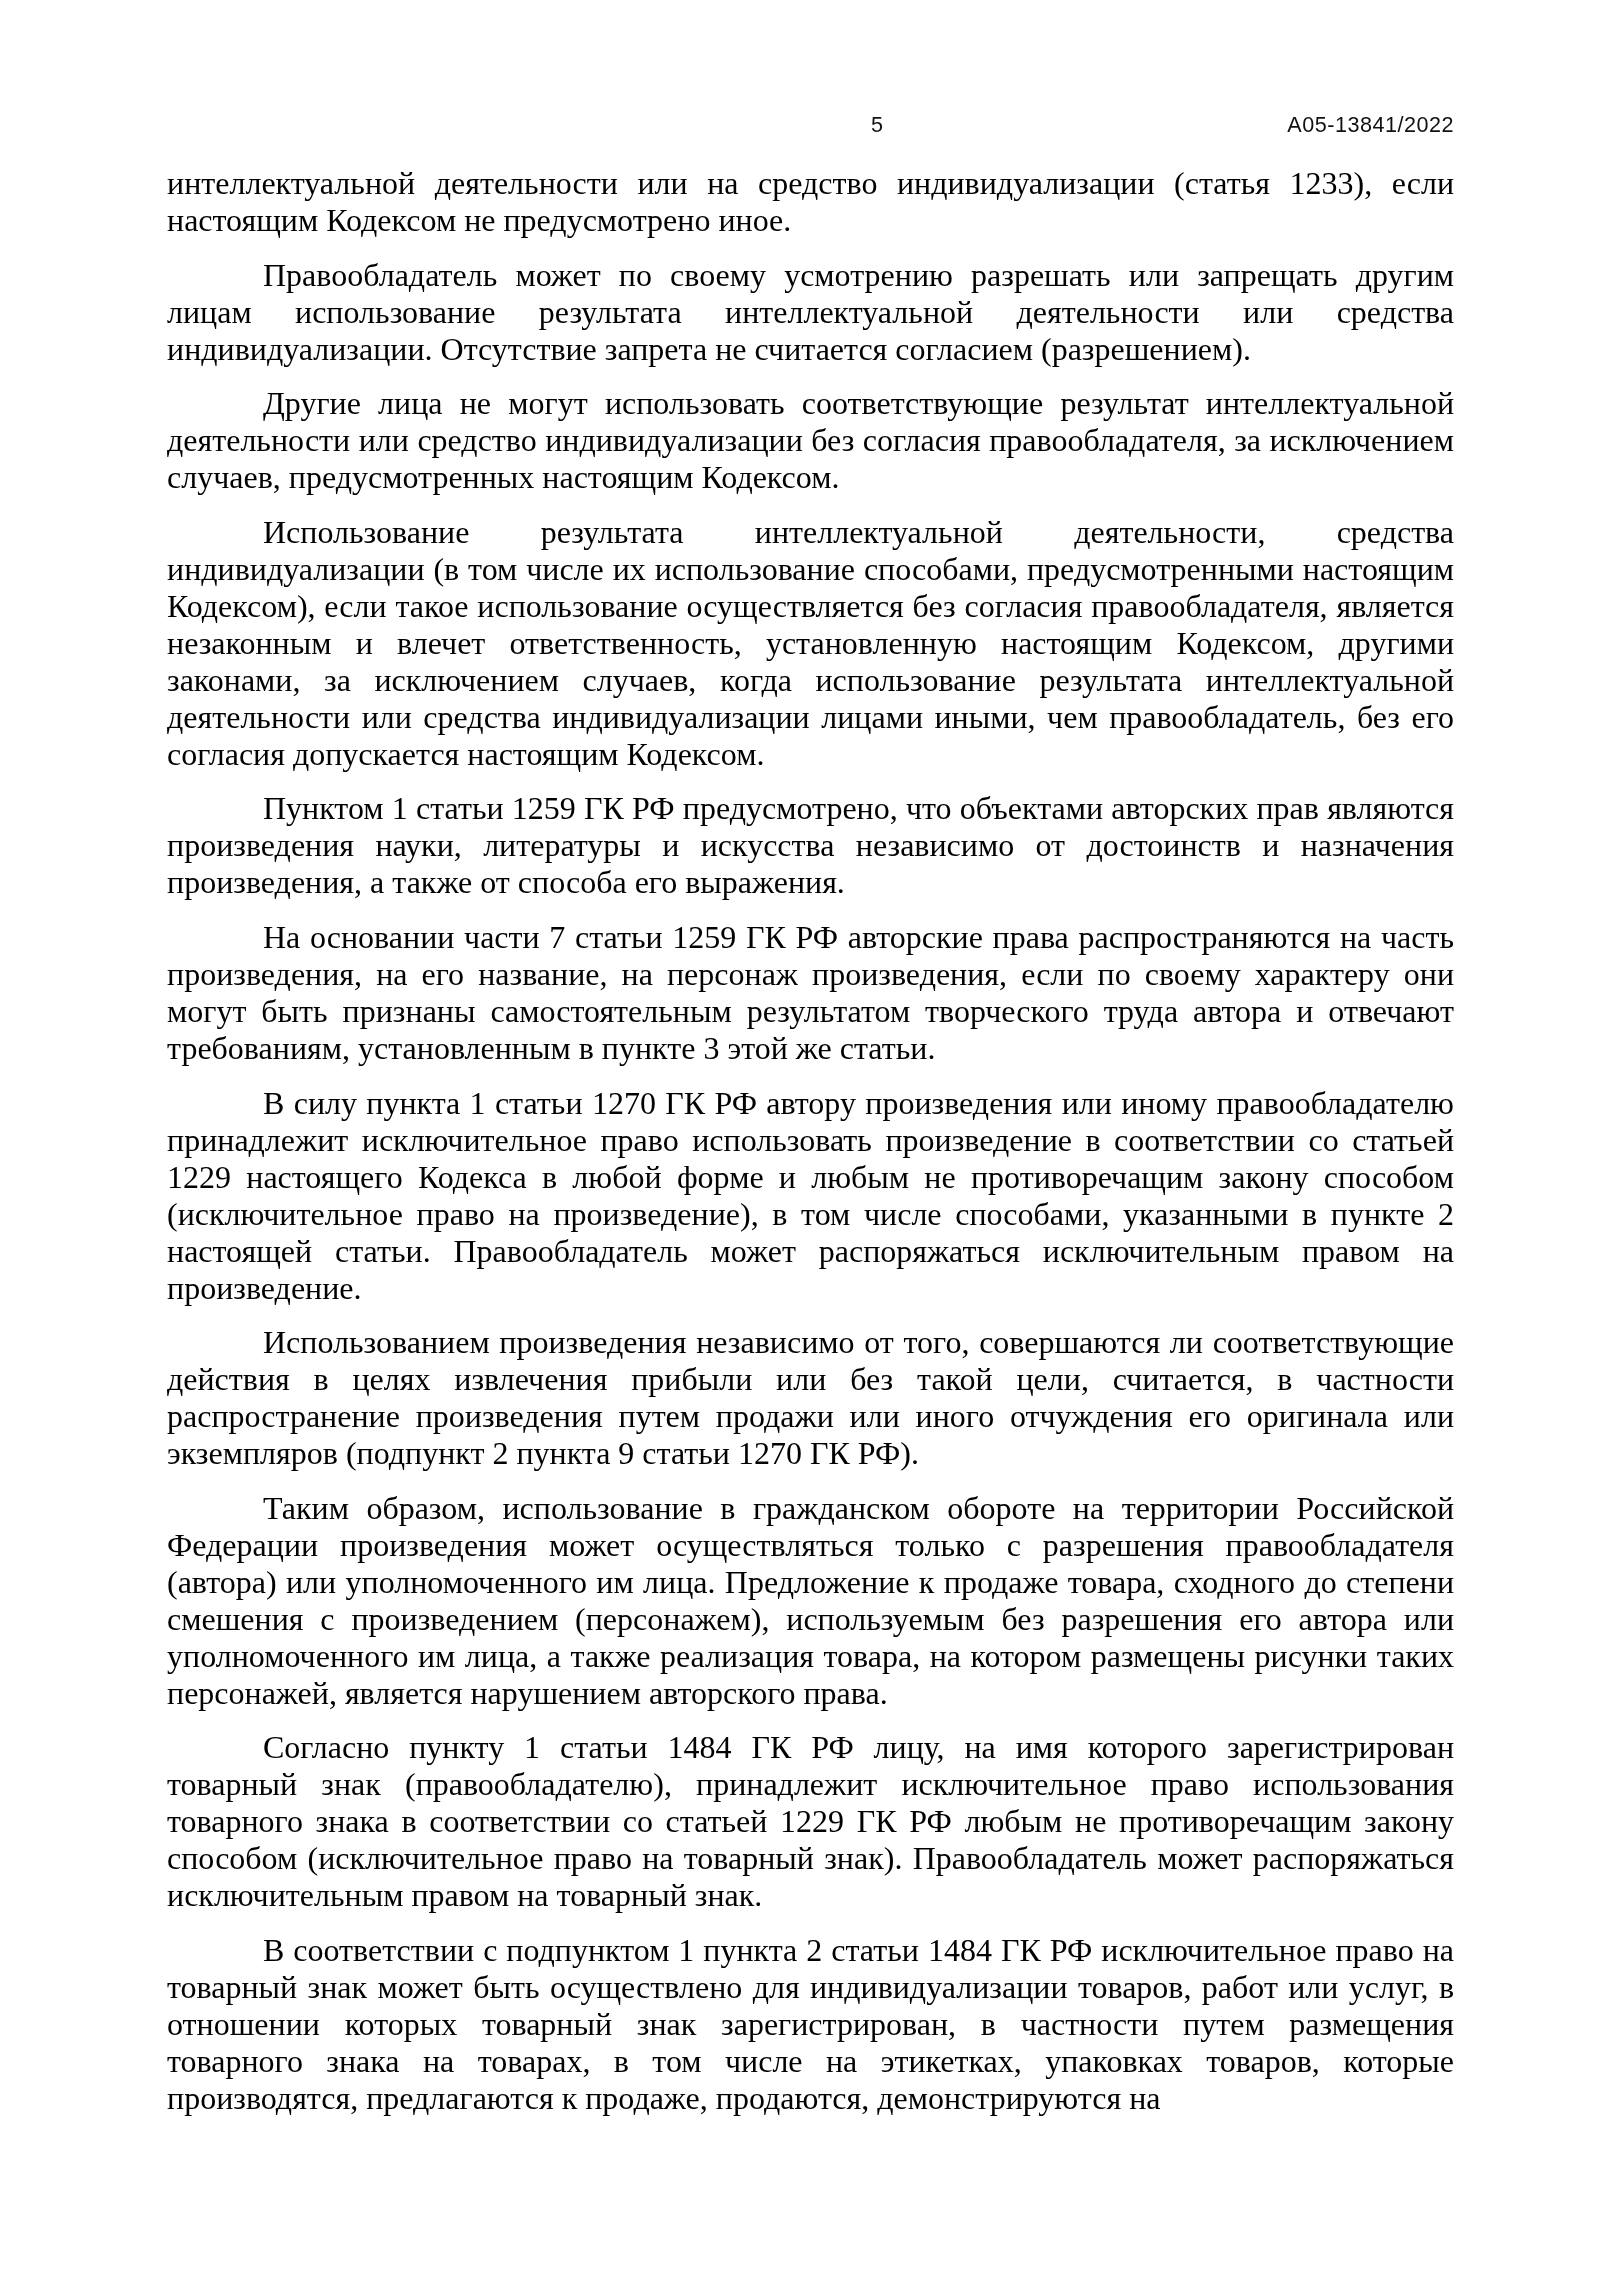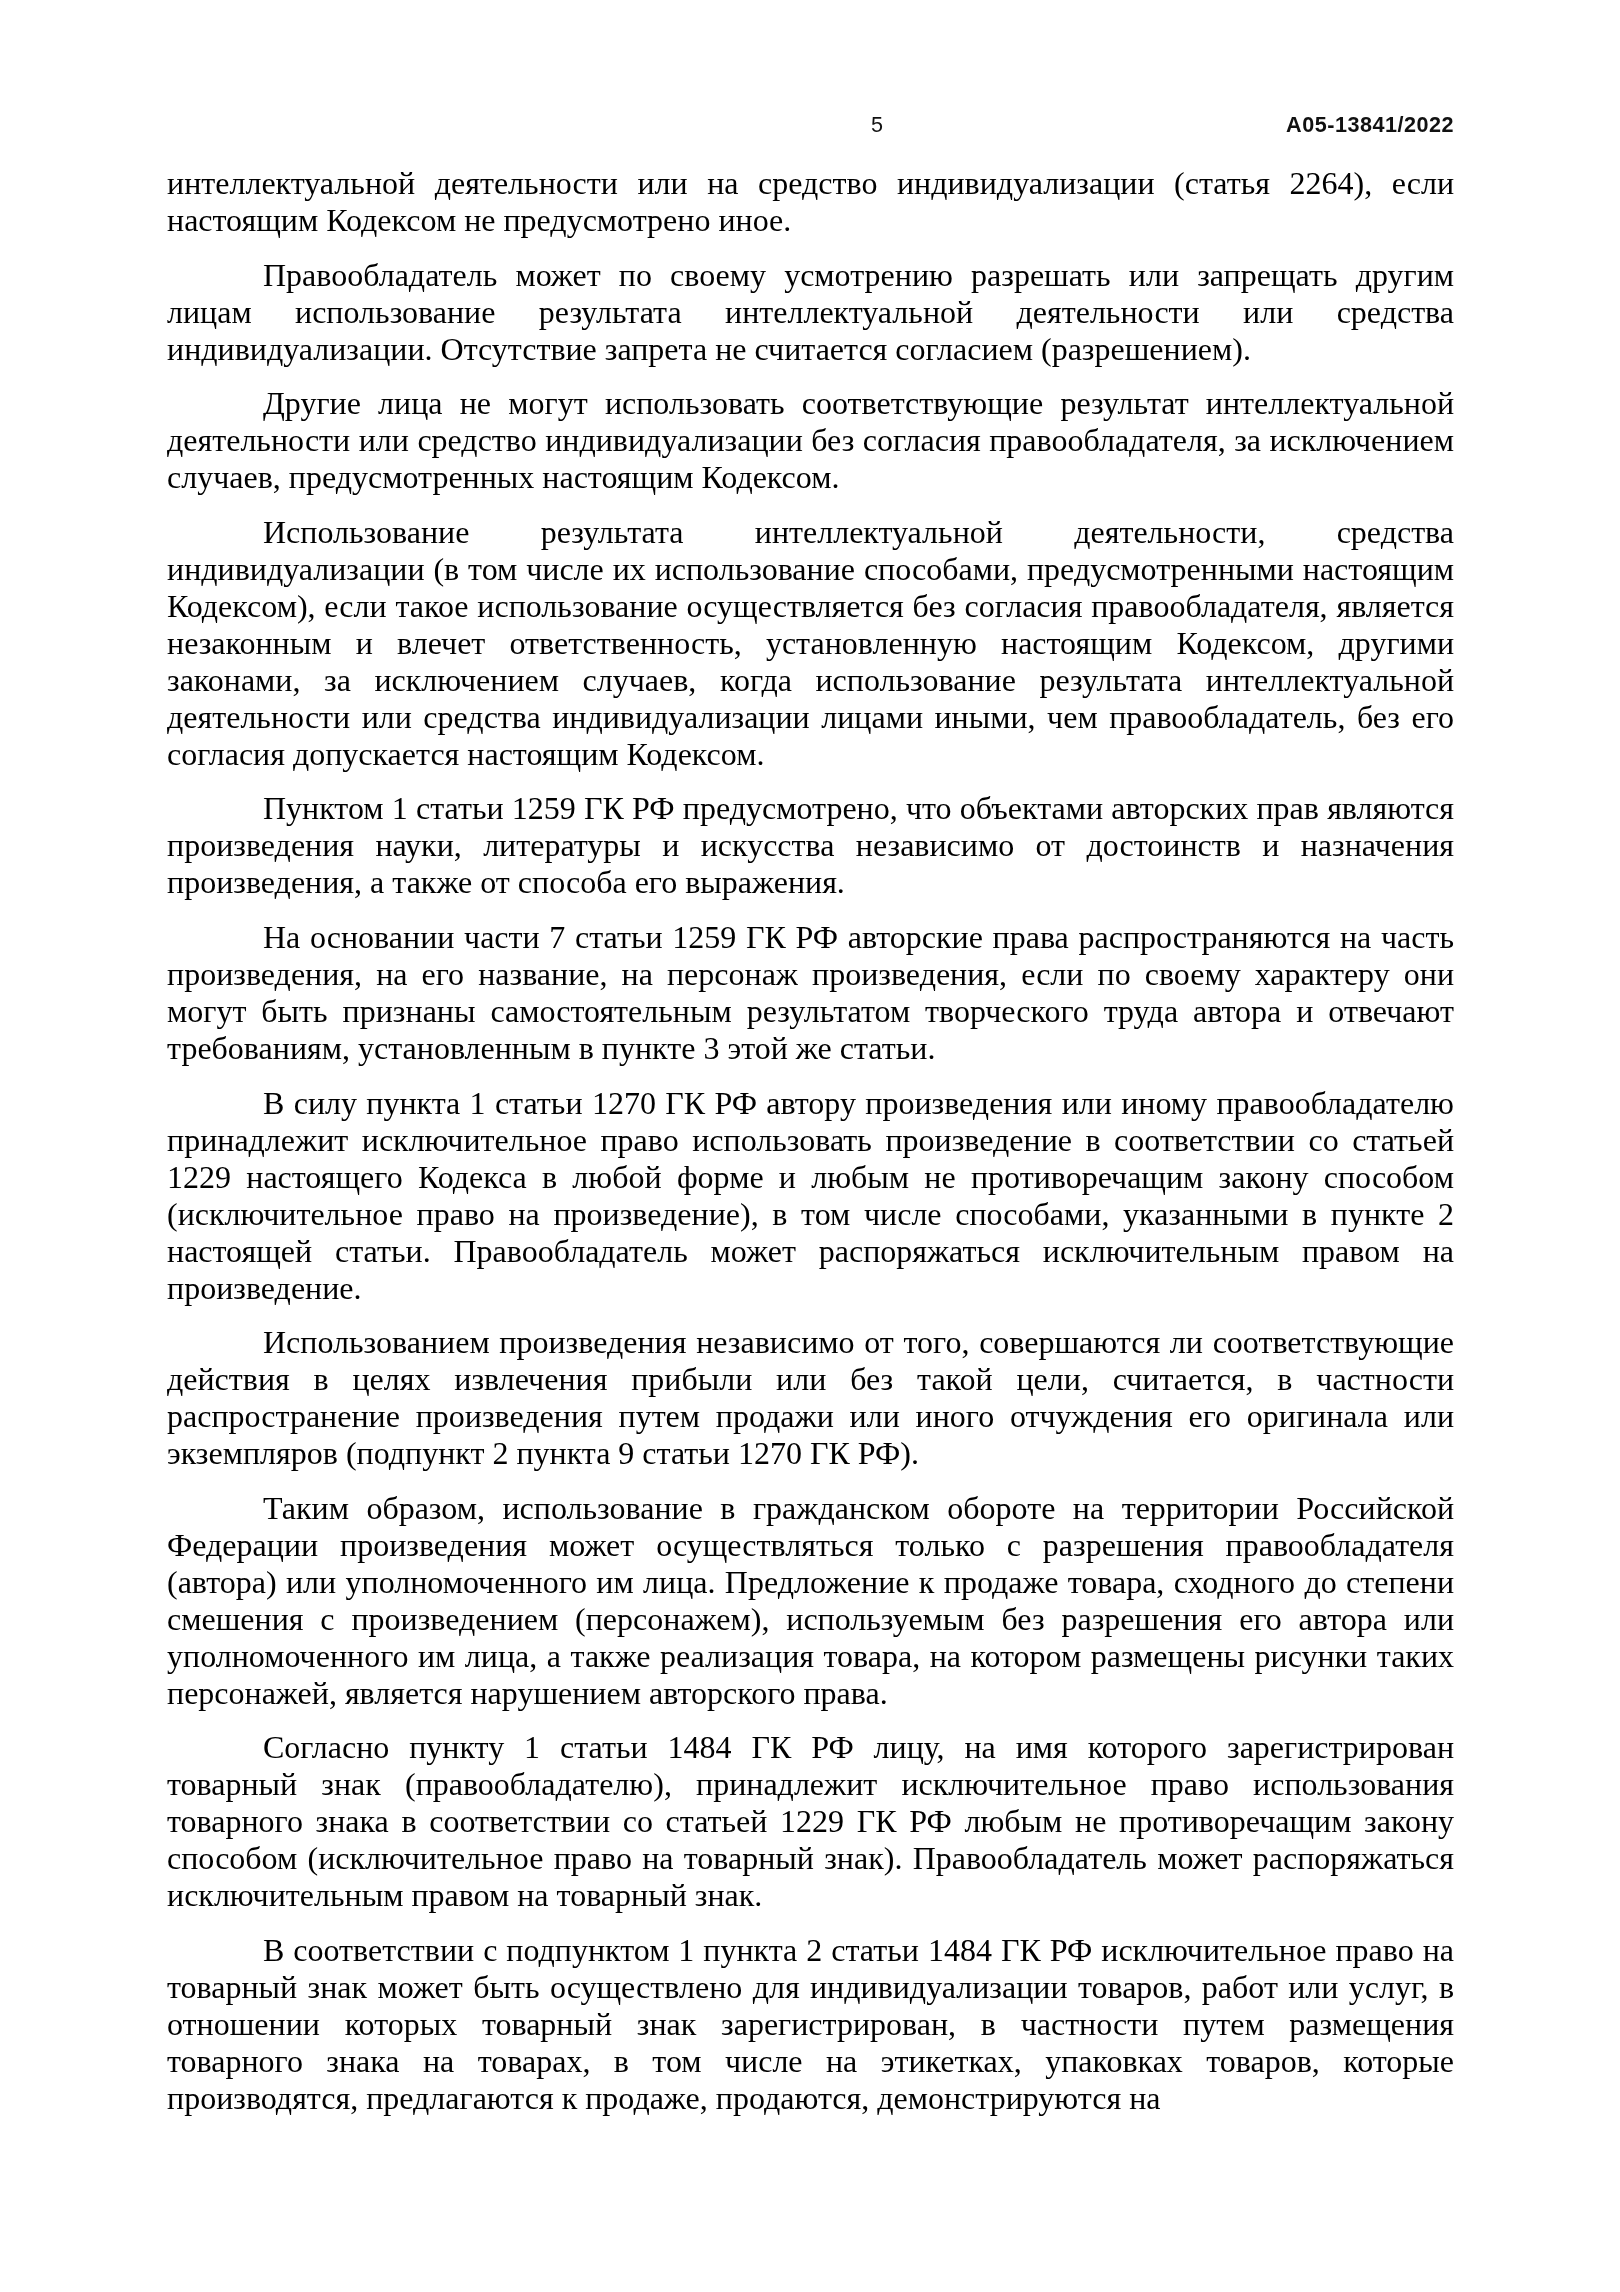--- a/index.html
+++ b/index.html
@@ -29,21 +29,20 @@
   .page-number {
     position: absolute;
     left: 704px;
     top: 0;
   }
   .case-number {
     position: absolute;
     right: 0;
     top: 0;
     letter-spacing: 0.5px;
-    font-weight: bold;
   }
   .document-body {
     position: absolute;
     top: 165px;
     left: 167px;
     width: 1287px;
     font-family: "Liberation Serif", serif;
     font-size: 32px;
     line-height: 37px;
     text-align: justify;
@@ -59,21 +58,21 @@
 </style>
 </head>
 <body>
 
 <div class="page">
   <div class="page-header">
     <span class="page-number">5</span>
     <span class="case-number">А05-13841/2022</span>
   </div>
   <div class="document-body">
-      <p class="para">интеллектуальной деятельности или на средство индивидуализации (статья 2264), если настоящим Кодексом не предусмотрено иное.</p>
+      <p class="para">интеллектуальной деятельности или на средство индивидуализации (статья 1233), если настоящим Кодексом не предусмотрено иное.</p>
       <p class="para indent">Правообладатель может по своему усмотрению разрешать или запрещать другим лицам использование результата интеллектуальной деятельности или средства индивидуализации. Отсутствие запрета не считается согласием (разрешением).</p>
       <p class="para indent">Другие лица не могут использовать соответствующие результат интеллектуальной деятельности или средство индивидуализации без согласия правообладателя, за исключением случаев, предусмотренных настоящим Кодексом.</p>
       <p class="para indent">Использование результата интеллектуальной деятельности, средства индивидуализации (в том числе их использование способами, предусмотренными настоящим Кодексом), если такое использование осуществляется без согласия правообладателя, является незаконным и влечет ответственность, установленную настоящим Кодексом, другими законами, за исключением случаев, когда использование результата интеллектуальной деятельности или средства индивидуализации лицами иными, чем правообладатель, без его согласия допускается настоящим Кодексом.</p>
       <p class="para indent">Пунктом 1 статьи 1259 ГК РФ предусмотрено, что объектами авторских прав являются произведения науки, литературы и искусства независимо от достоинств и назначения произведения, а также от способа его выражения.</p>
       <p class="para indent">На основании части 7 статьи 1259 ГК РФ авторские права распространяются на часть произведения, на его название, на персонаж произведения, если по своему характеру они могут быть признаны самостоятельным результатом творческого труда автора и отвечают требованиям, установленным в пункте 3 этой же статьи.</p>
       <p class="para indent">В силу пункта 1 статьи 1270 ГК РФ автору произведения или иному правообладателю принадлежит исключительное право использовать произведение в соответствии со статьей 1229 настоящего Кодекса в любой форме и любым не противоречащим закону способом (исключительное право на произведение), в том числе способами, указанными в пункте 2 настоящей статьи. Правообладатель может распоряжаться исключительным правом на произведение.</p>
       <p class="para indent">Использованием произведения независимо от того, совершаются ли соответствующие действия в целях извлечения прибыли или без такой цели, считается, в частности распространение произведения путем продажи или иного отчуждения его оригинала или экземпляров (подпункт 2 пункта 9 статьи 1270 ГК РФ).</p>
       <p class="para indent">Таким образом, использование в гражданском обороте на территории Российской Федерации произведения может осуществляться только с разрешения правообладателя (автора) или уполномоченного им лица.  Предложение к продаже товара, сходного до степени смешения с произведением (персонажем), используемым без разрешения его автора или уполномоченного им лица, а также реализация товара, на котором размещены рисунки таких персонажей, является нарушением авторского права.</p>
       <p class="para indent">Согласно пункту 1 статьи 1484 ГК РФ лицу, на имя которого зарегистрирован товарный знак (правообладателю), принадлежит исключительное право использования товарного знака в соответствии со статьей 1229 ГК РФ любым не противоречащим закону способом (исключительное право на товарный знак). Правообладатель может распоряжаться исключительным правом на товарный знак.</p>
       <p class="para indent">В соответствии с подпунктом 1 пункта 2 статьи 1484 ГК РФ исключительное право на товарный знак может быть осуществлено для индивидуализации товаров, работ или услуг, в отношении которых товарный знак зарегистрирован, в частности путем размещения товарного знака на товарах, в том числе на этикетках, упаковках товаров, которые производятся, предлагаются к продаже, продаются, демонстрируются на</p>

